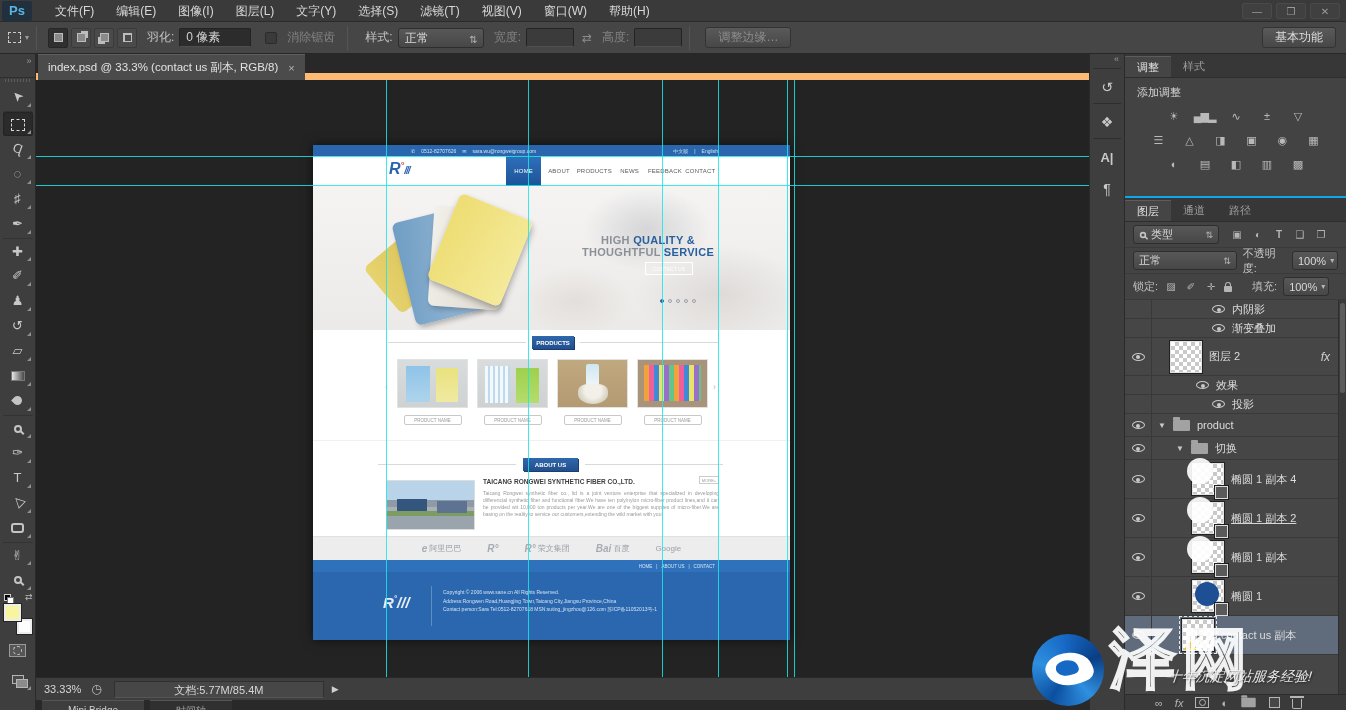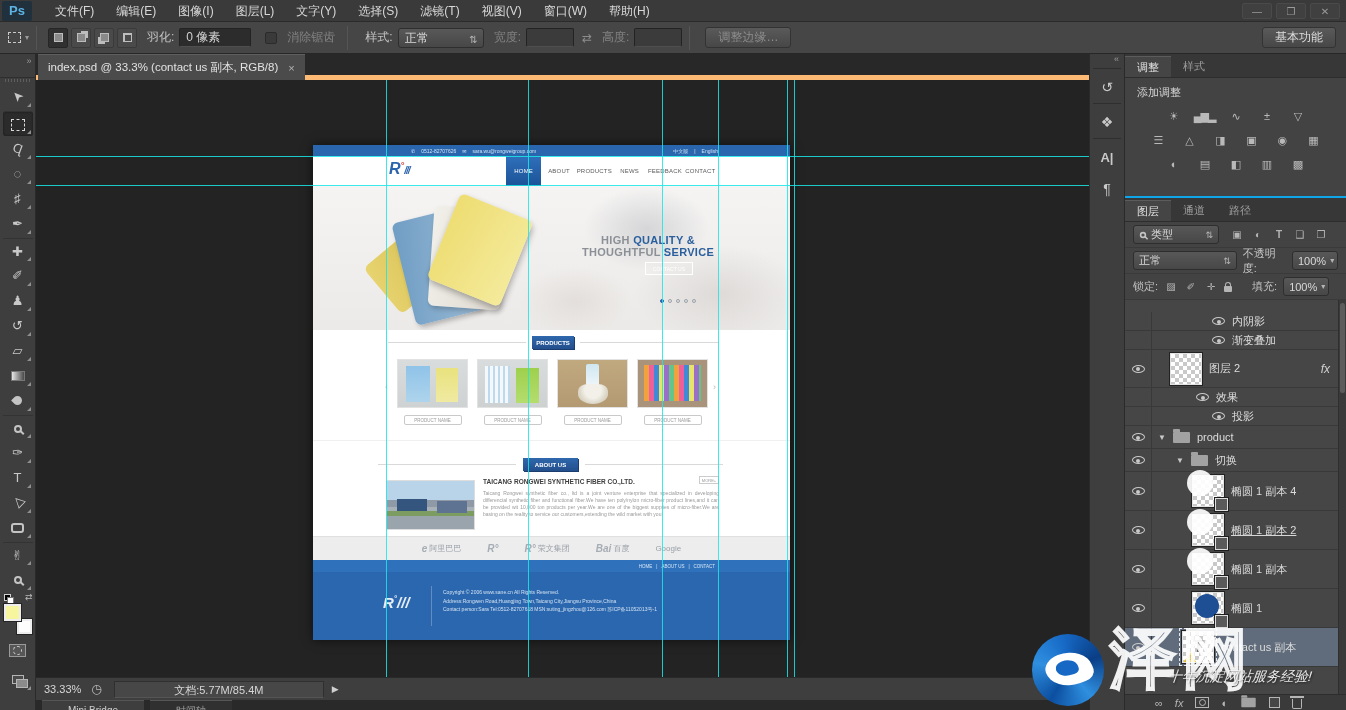--- a/index.html
+++ b/index.html
@@ -65,21 +65,21 @@
   #swatcharea { margin-top:4px; width:30px; height:32px; position:relative; }
   #minidef { position:absolute; left:1px; top:-2px; width:9px; height:9px; }
   #minidef::before { content:""; position:absolute; left:0; top:0; width:5px; height:5px; background:#000; border:1px solid #cfcfcf; }
   #minidef::after { content:""; position:absolute; left:3px; top:3px; width:5px; height:5px; background:#fff; border:1px solid #777; }
   #swapfb { position:absolute; right:0; top:-4px; color:#b9b9b9; font-size:9px; }
   .fgsw { position:absolute; left:1px; top:8px; width:17px; height:17px; background:#f7f59e; border:2px solid #ededed; box-shadow:0 0 0 1px #242424; z-index:2; }
   .bgsw { position:absolute; right:1px; bottom:-6px; width:15px; height:15px; background:#fdfdfd; border:2px solid #ededed; box-shadow:0 0 0 1px #242424; }
 
   
   #docarea { position:absolute; left:36px; top:0; right:0; height:656px; }
-  #tabbar { position:absolute; left:0; top:0; right:0; height:26px; background:#282828; border-bottom:5px solid #fdba74; display:flex; }
+  #tabbar { position:absolute; left:0; top:0; right:0; height:26px; background:#282828; border-bottom:7px solid #fdba74; display:flex; }
   #doctab { margin-left:2px; height:26px; background:#4b4b4b; border-top:1px solid #5f5f5f; display:flex; align-items:center; padding:0 10px; gap:10px; max-width:300px; }
   #doctab .t { color:#e2e2e2; font-size:11.5px; white-space:nowrap; }
   #doctab .x { color:#b3b3b3; font-size:11px; }
 
   
   #canvas { position:absolute; left:0; top:26px; right:0; bottom:33px; background:#232323; overflow:hidden; }
   #page { position:absolute; left:277px; top:65px; width:477px; height:495px; background:#fff; box-shadow:0 0 10px rgba(0,0,0,.6); font-family:"Liberation Sans",sans-serif; }
   .guide-v { position:absolute; top:0; bottom:0; width:1px; background:#19e8e8; opacity:.85; z-index:50; }
   .guide-h { position:absolute; left:0; right:0; height:1px; background:#19e8e8; opacity:.85; z-index:50; }
 
@@ -611,21 +611,21 @@
               <span class="lock-ic">✐</span>
               <span class="lock-ic">✛</span>
               <span class="i-lockpad"></span>
             </div>
           <span class="lbl" style="margin-left:14px">填充:</span>
           <div class="fwell small">
               <span>100%</span>
             </div>
         </div>
         <div id="layerrows">
-          <div class="layer-row" style="height: 19px; margin-top: 12px;">
+          <div class="layer-row" style="height: 19px;">
               <div class="eyecol"></div>
               <div class="lmain ind2">
                 <span class="i-eye"></span>
                 <span class="lname">内阴影</span>
               </div>
             </div>
             <div class="layer-row" style="height: 19px;">
               <div class="eyecol"></div>
               <div class="lmain ind2">
                 <span class="i-eye"></span>

